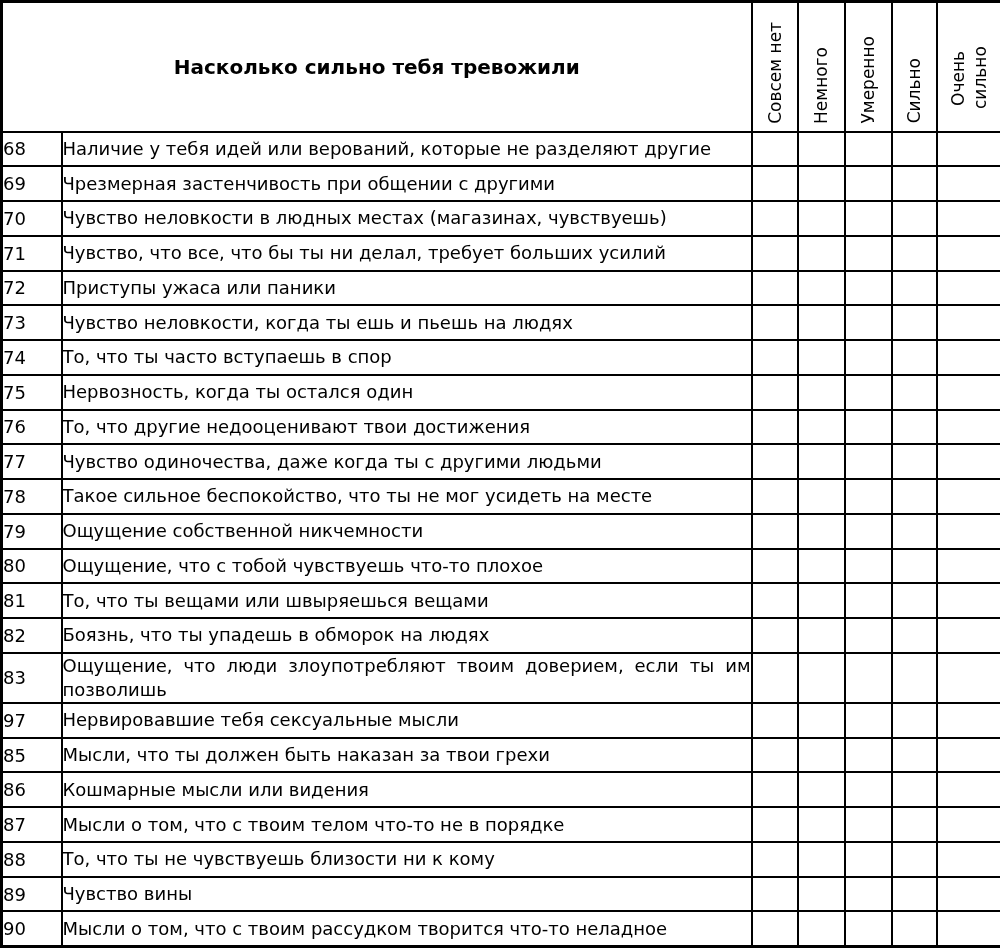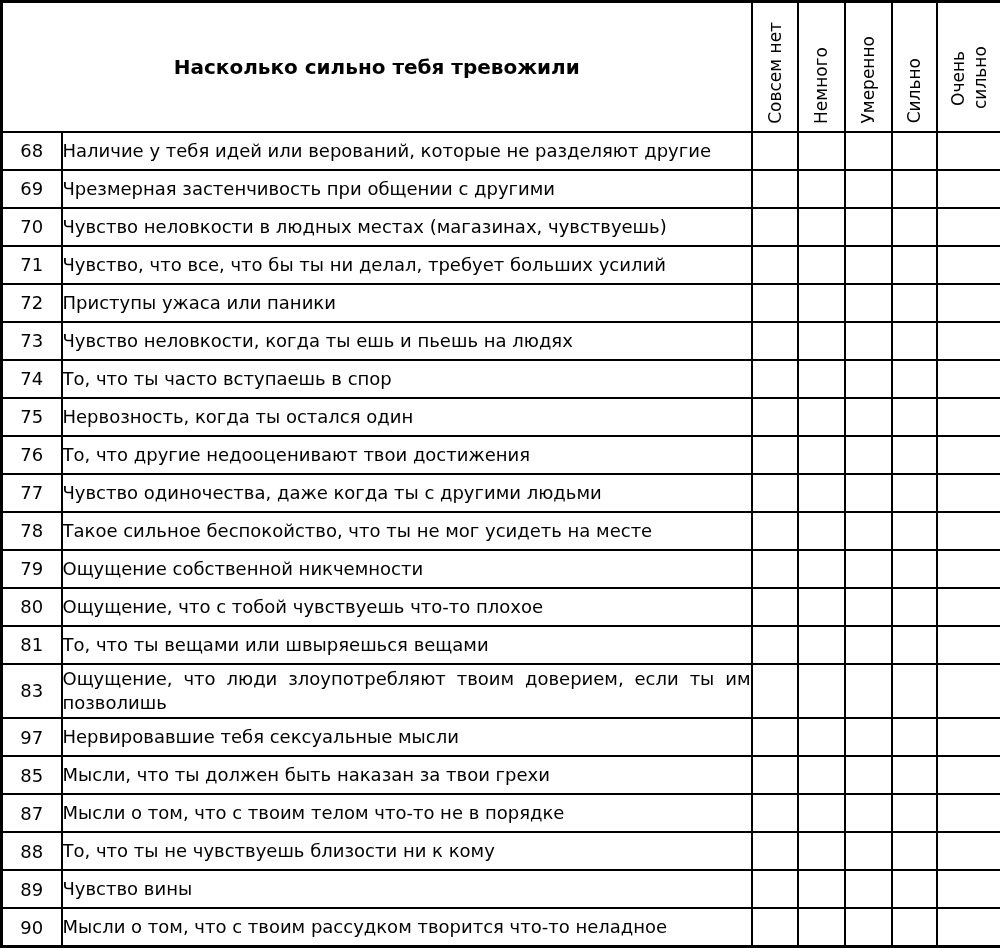--- a/index.html
+++ b/index.html
@@ -59,21 +59,20 @@
   }
   .rot.two-line {
     white-space: normal;
     max-height: 92px;
     line-height: 22px;
   }
 
   
   tbody tr { height: 34.6px; }
   td.num-cell {
-    text-align: center;
     vertical-align: middle;
     font-size: 18px;
   }
   td.q-cell {
     vertical-align: middle;
     font-size: 18px;
     line-height: 24px;
     padding: 2px 12px 2px 10px;
     text-align: justify;
     text-align-last: left;
@@ -245,40 +244,58 @@
         <tr>
     <td class="num-cell">81</td>
     <td class="q-cell">То, что ты вещами или швыряешься вещами</td>
     <td class="rate-cell"></td>
     <td class="rate-cell"></td>
     <td class="rate-cell"></td>
     <td class="rate-cell"></td>
     <td class="rate-cell"></td>
   </tr>
         <tr>
+    <td class="num-cell">82</td>
+    <td class="q-cell">Боязнь, что ты упадешь в обморок на людях</td>
+    <td class="rate-cell"></td>
+    <td class="rate-cell"></td>
+    <td class="rate-cell"></td>
+    <td class="rate-cell"></td>
+    <td class="rate-cell"></td>
+  </tr>
+        <tr>
     <td class="num-cell">83</td>
     <td class="q-cell">Ощущение, что люди злоупотребляют твоим доверием, если ты им позволишь</td>
     <td class="rate-cell"></td>
     <td class="rate-cell"></td>
     <td class="rate-cell"></td>
     <td class="rate-cell"></td>
     <td class="rate-cell"></td>
   </tr>
         <tr>
     <td class="num-cell">97</td>
     <td class="q-cell">Нервировавшие тебя сексуальные мысли</td>
     <td class="rate-cell"></td>
     <td class="rate-cell"></td>
     <td class="rate-cell"></td>
     <td class="rate-cell"></td>
     <td class="rate-cell"></td>
   </tr>
         <tr>
     <td class="num-cell">85</td>
     <td class="q-cell">Мысли, что ты должен быть наказан за твои грехи</td>
+    <td class="rate-cell"></td>
+    <td class="rate-cell"></td>
+    <td class="rate-cell"></td>
+    <td class="rate-cell"></td>
+    <td class="rate-cell"></td>
+  </tr>
+        <tr>
+    <td class="num-cell">86</td>
+    <td class="q-cell">Кошмарные мысли или видения</td>
     <td class="rate-cell"></td>
     <td class="rate-cell"></td>
     <td class="rate-cell"></td>
     <td class="rate-cell"></td>
     <td class="rate-cell"></td>
   </tr>
         <tr>
     <td class="num-cell">87</td>
     <td class="q-cell">Мысли о том, что с твоим телом что-то не в порядке</td>
     <td class="rate-cell"></td>

